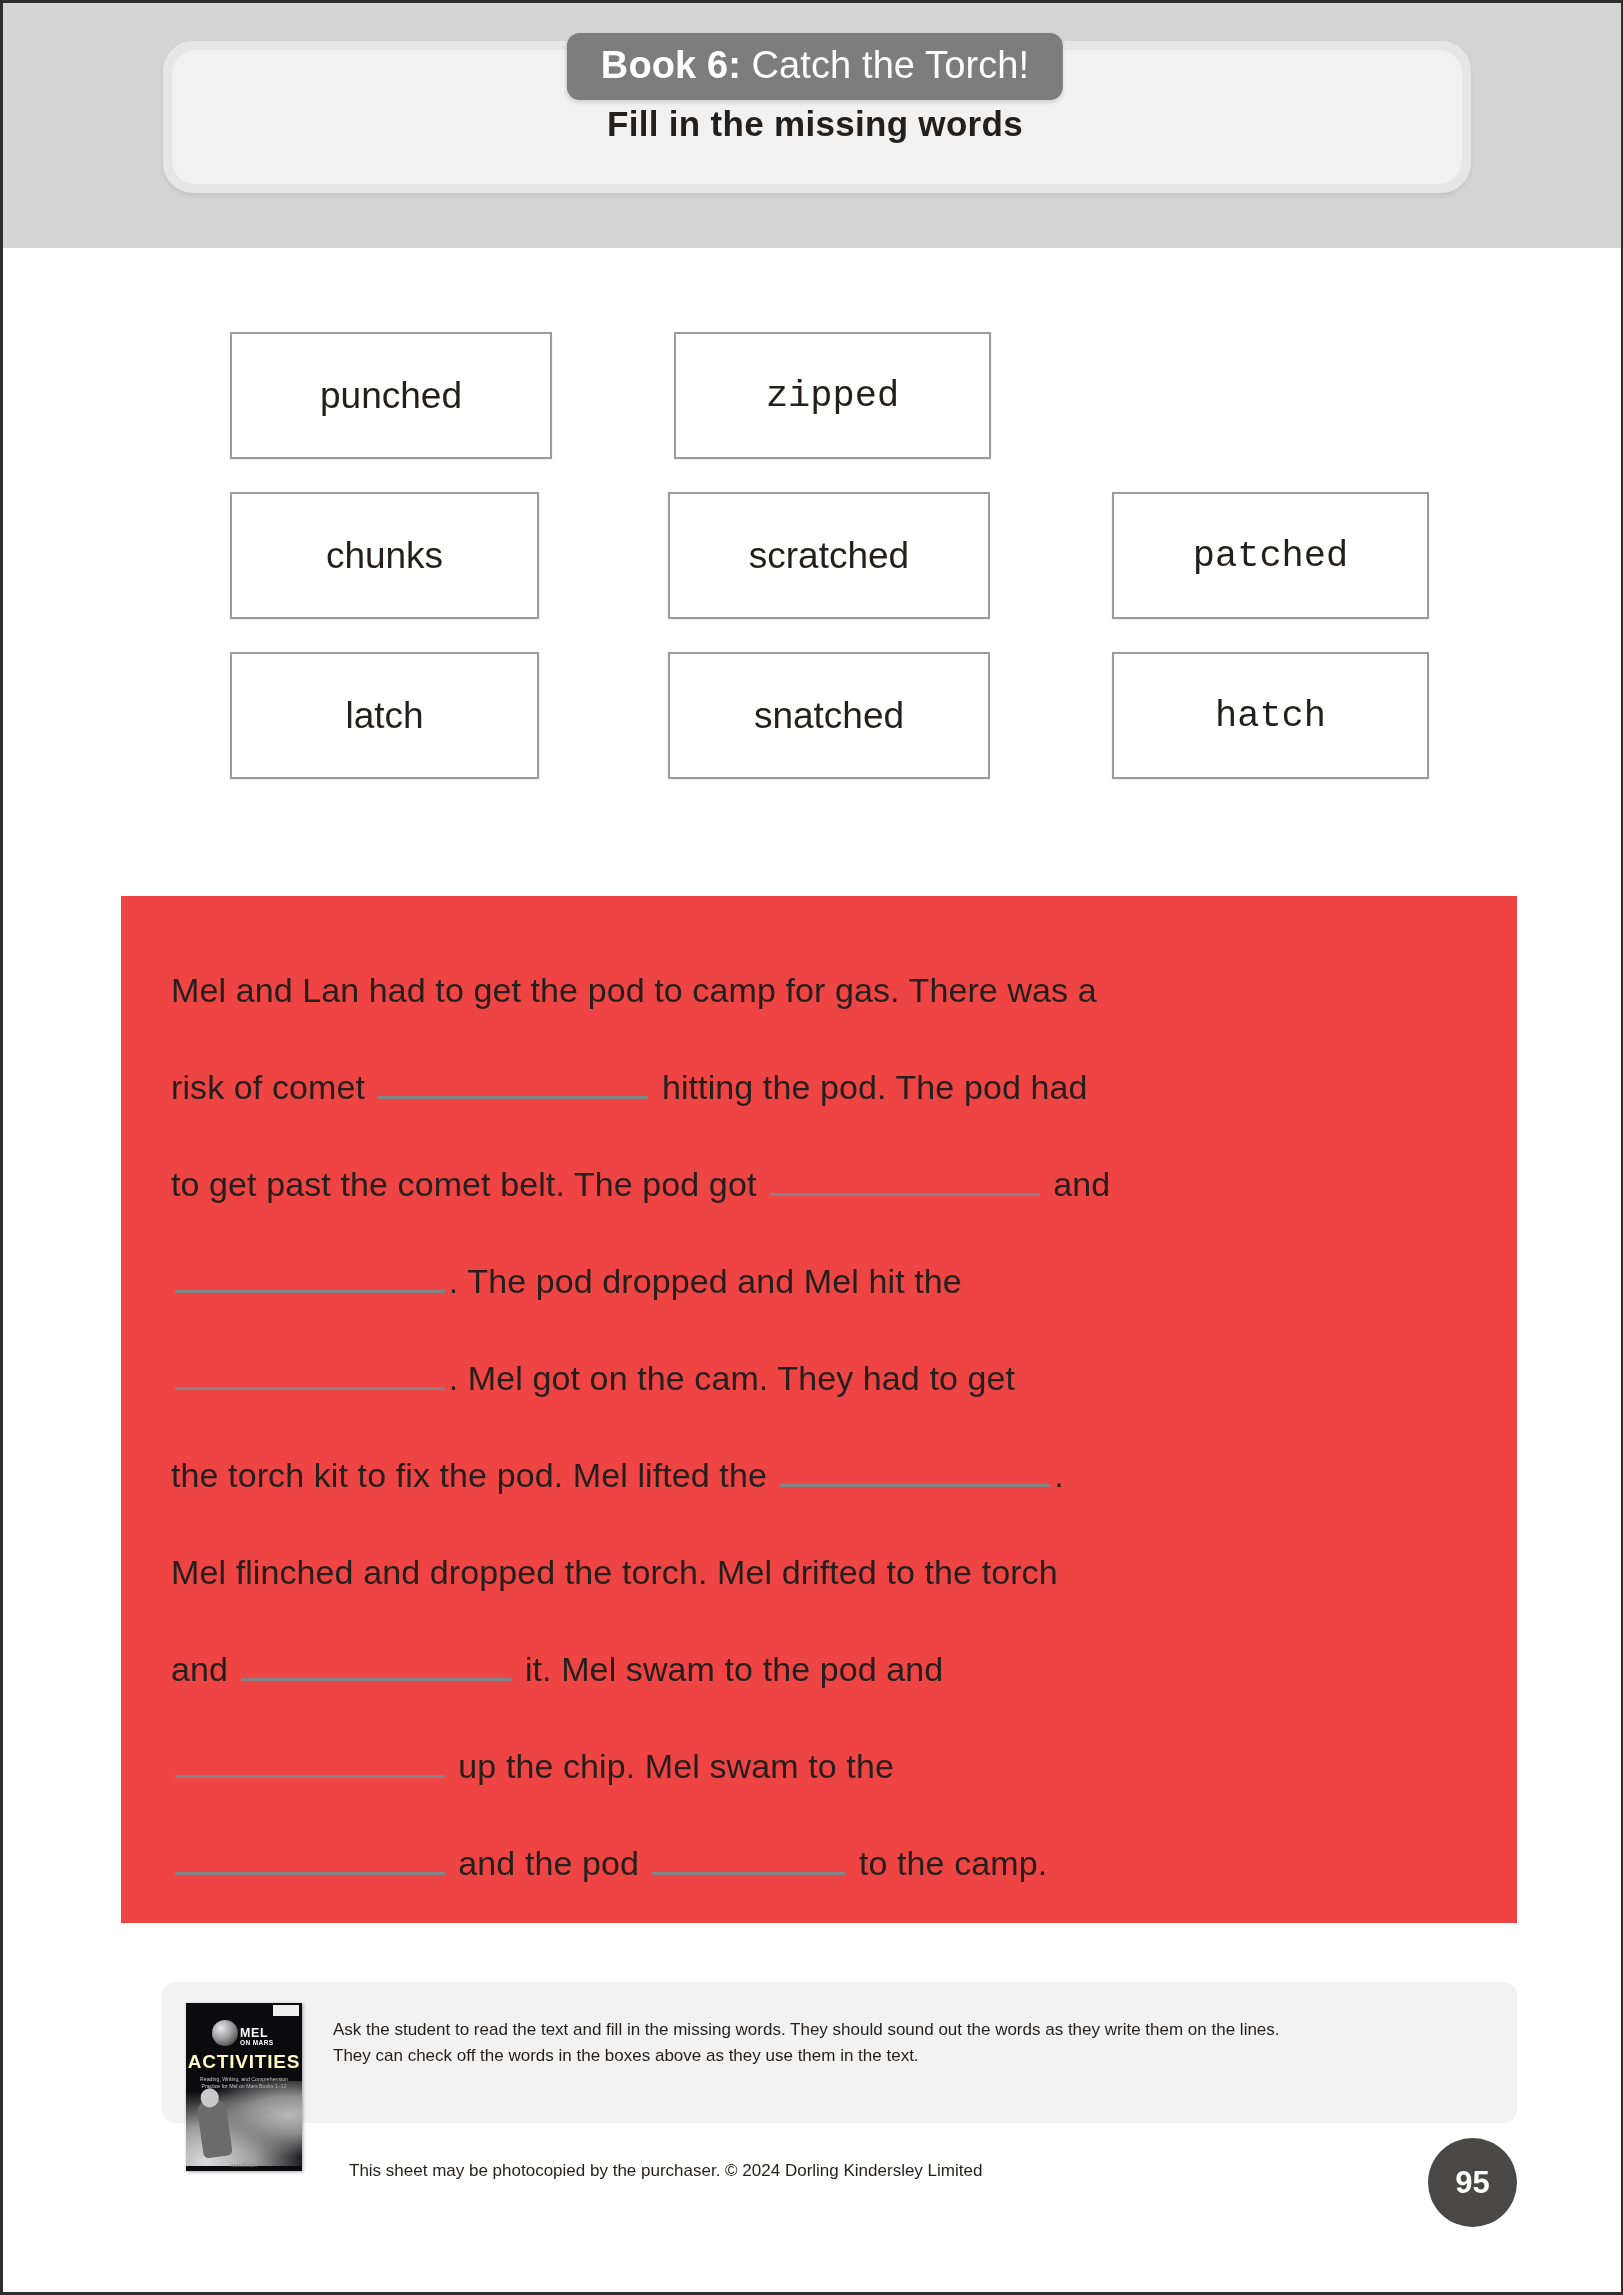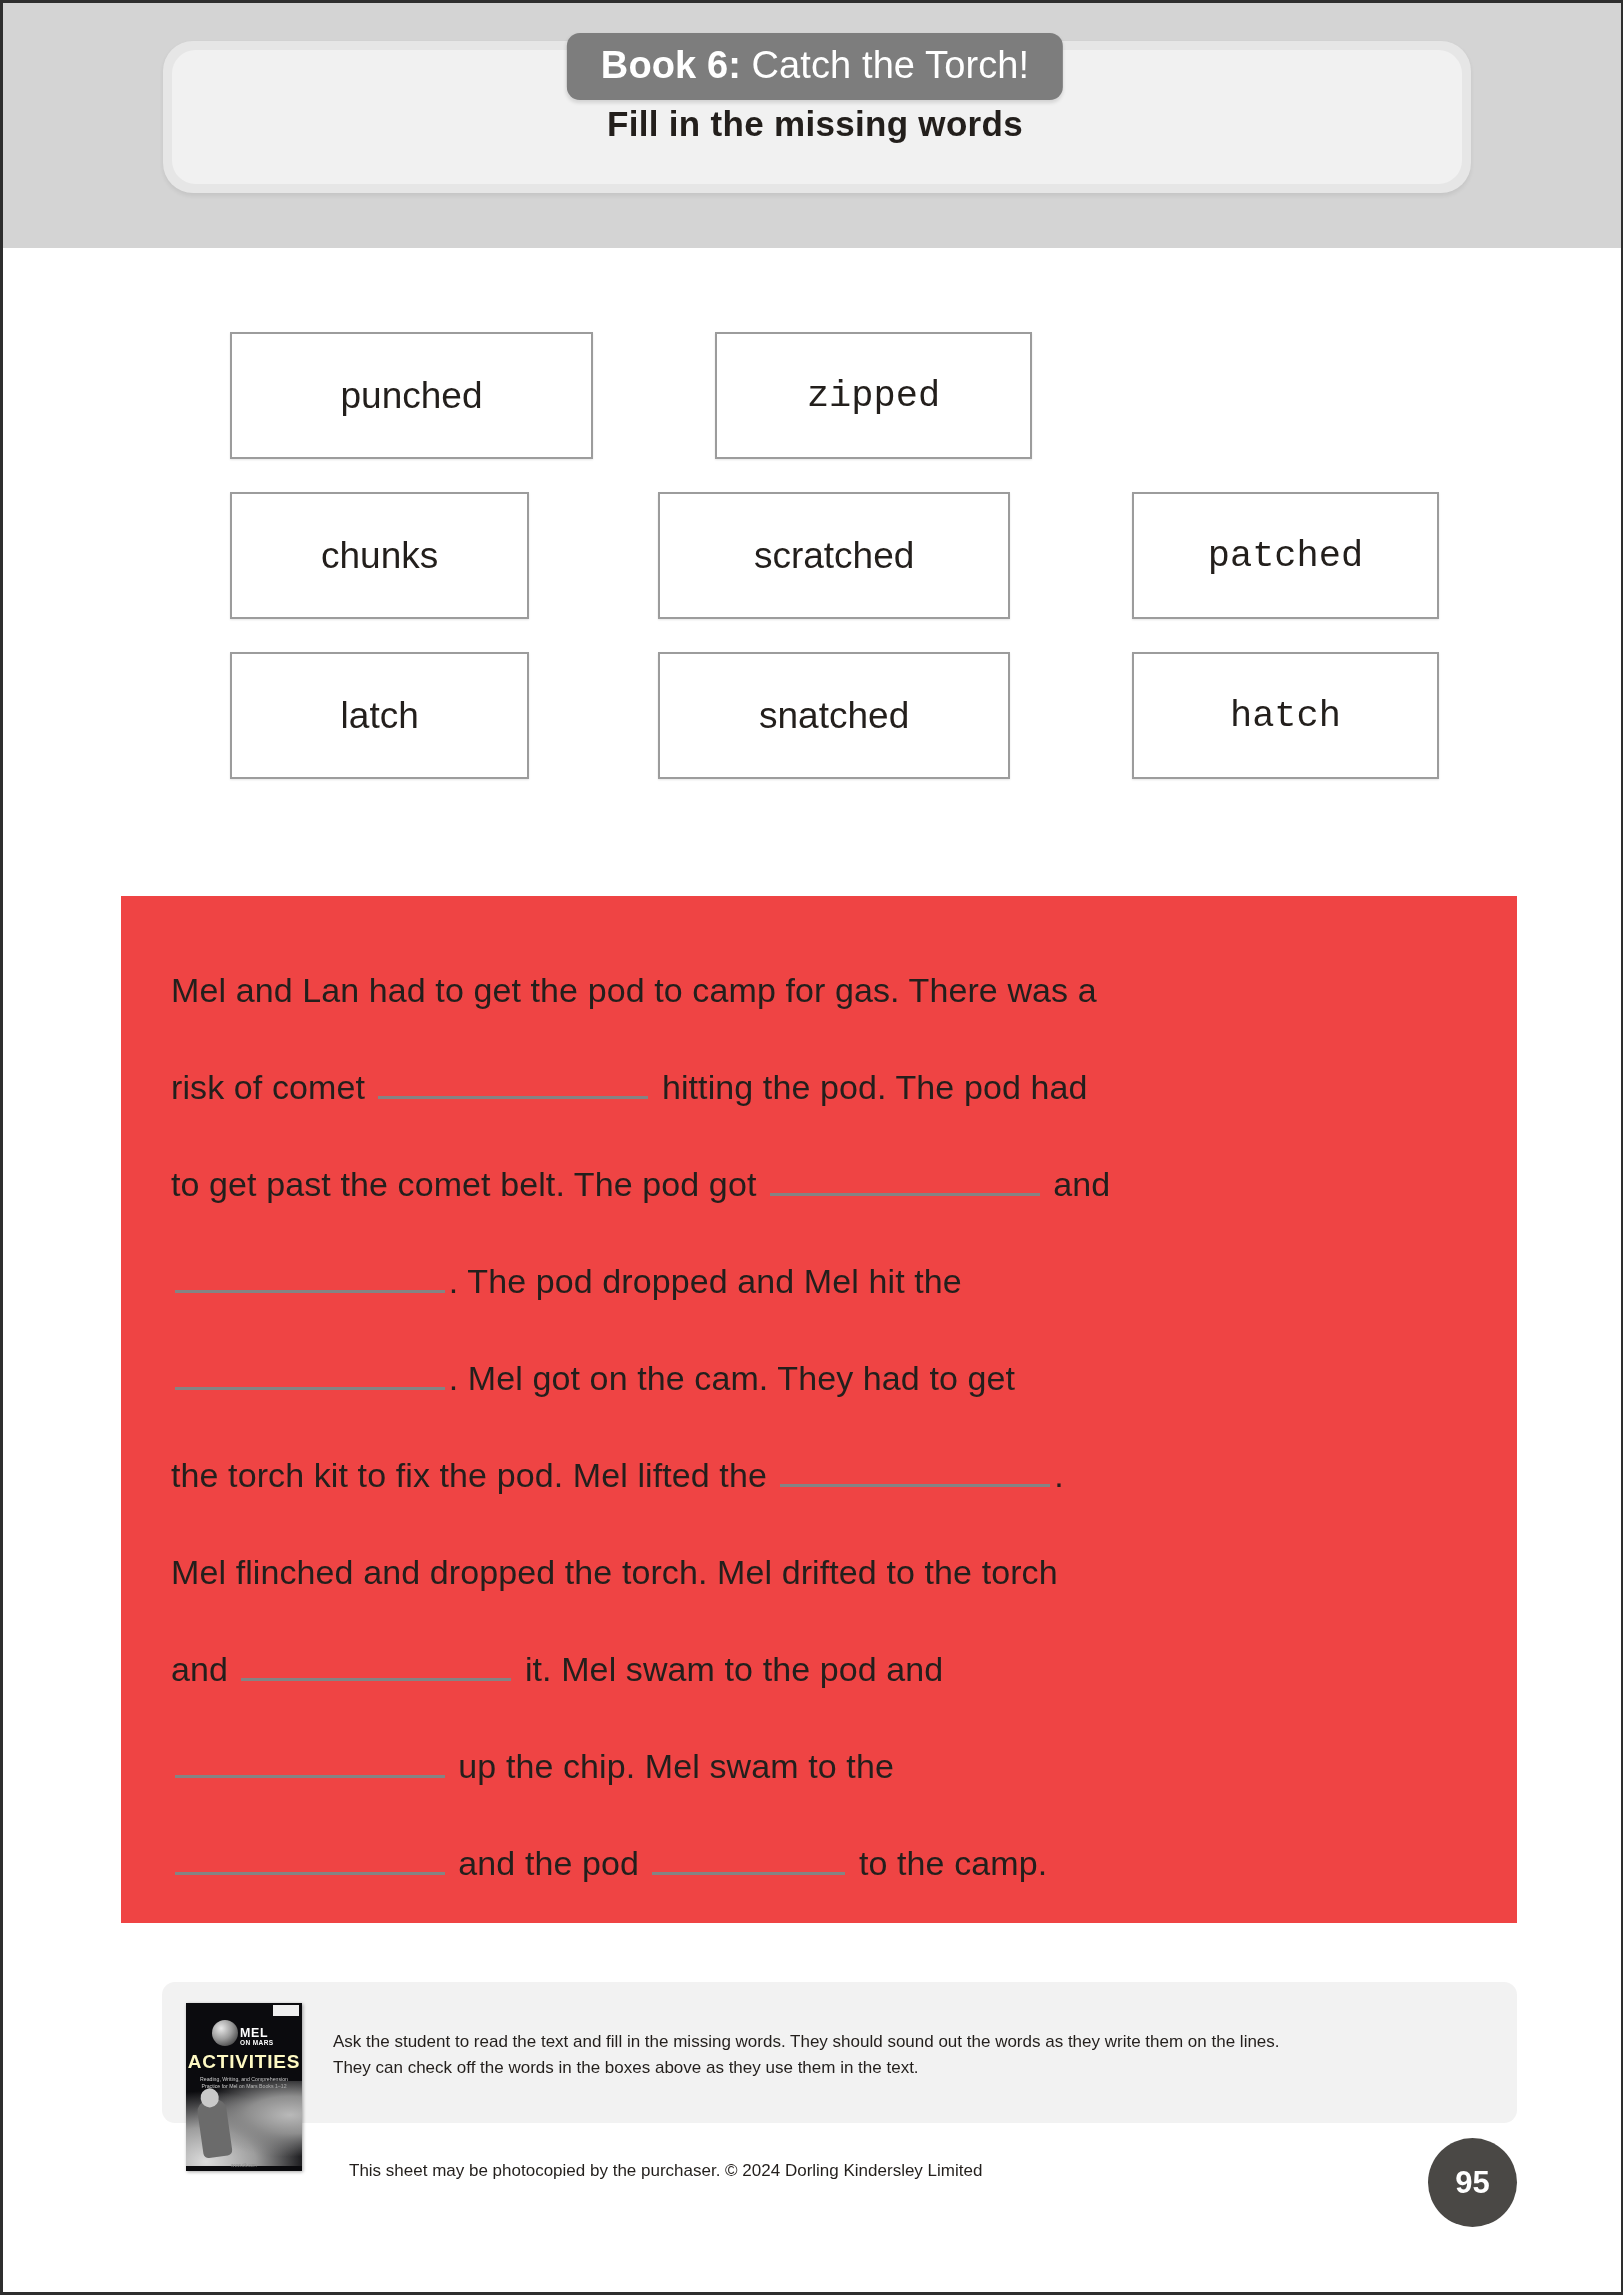--- a/index.html
+++ b/index.html
@@ -103,21 +103,21 @@
     box-sizing: border-box;
     height: 127px;
     display: flex;
     align-items: center;
     justify-content: center;
     font-size: 37px;
     color: #231f1c;
     box-shadow: 0 1.3px 2px rgba(0,0,0,0.10);
   }
   .word-box.col-1 { width: 309px; margin-right: 129px; }
-  .word-box.col-2 { width: 363px; margin-right: 122px; }
+  .word-box.col-2 { width: 322px; margin-right: 122px; }
   .word-box.col-3 { width: 317px; font-family: Liberation Mono, monospace; }
 
   
   .passage-panel {
     position: absolute;
     left: 118px;
     top: 893px;
     width: 1396px;
     height: 1027px;
     background: #ef4444;
@@ -148,21 +148,21 @@
     top: 1979px;
     width: 1355px;
     height: 141px;
     background: #f2f2f2;
     border-radius: 13px;
     box-sizing: border-box;
   }
   .footer-note {
     position: absolute;
     left: 171px;
-    top: 47px;
+    top: 35px;
     width: 1150px;
     font-size: 17px;
     line-height: 26px;
     color: #231f1c;
   }
 
   
   .book-thumb {
     position: absolute;
     left: 183px;

